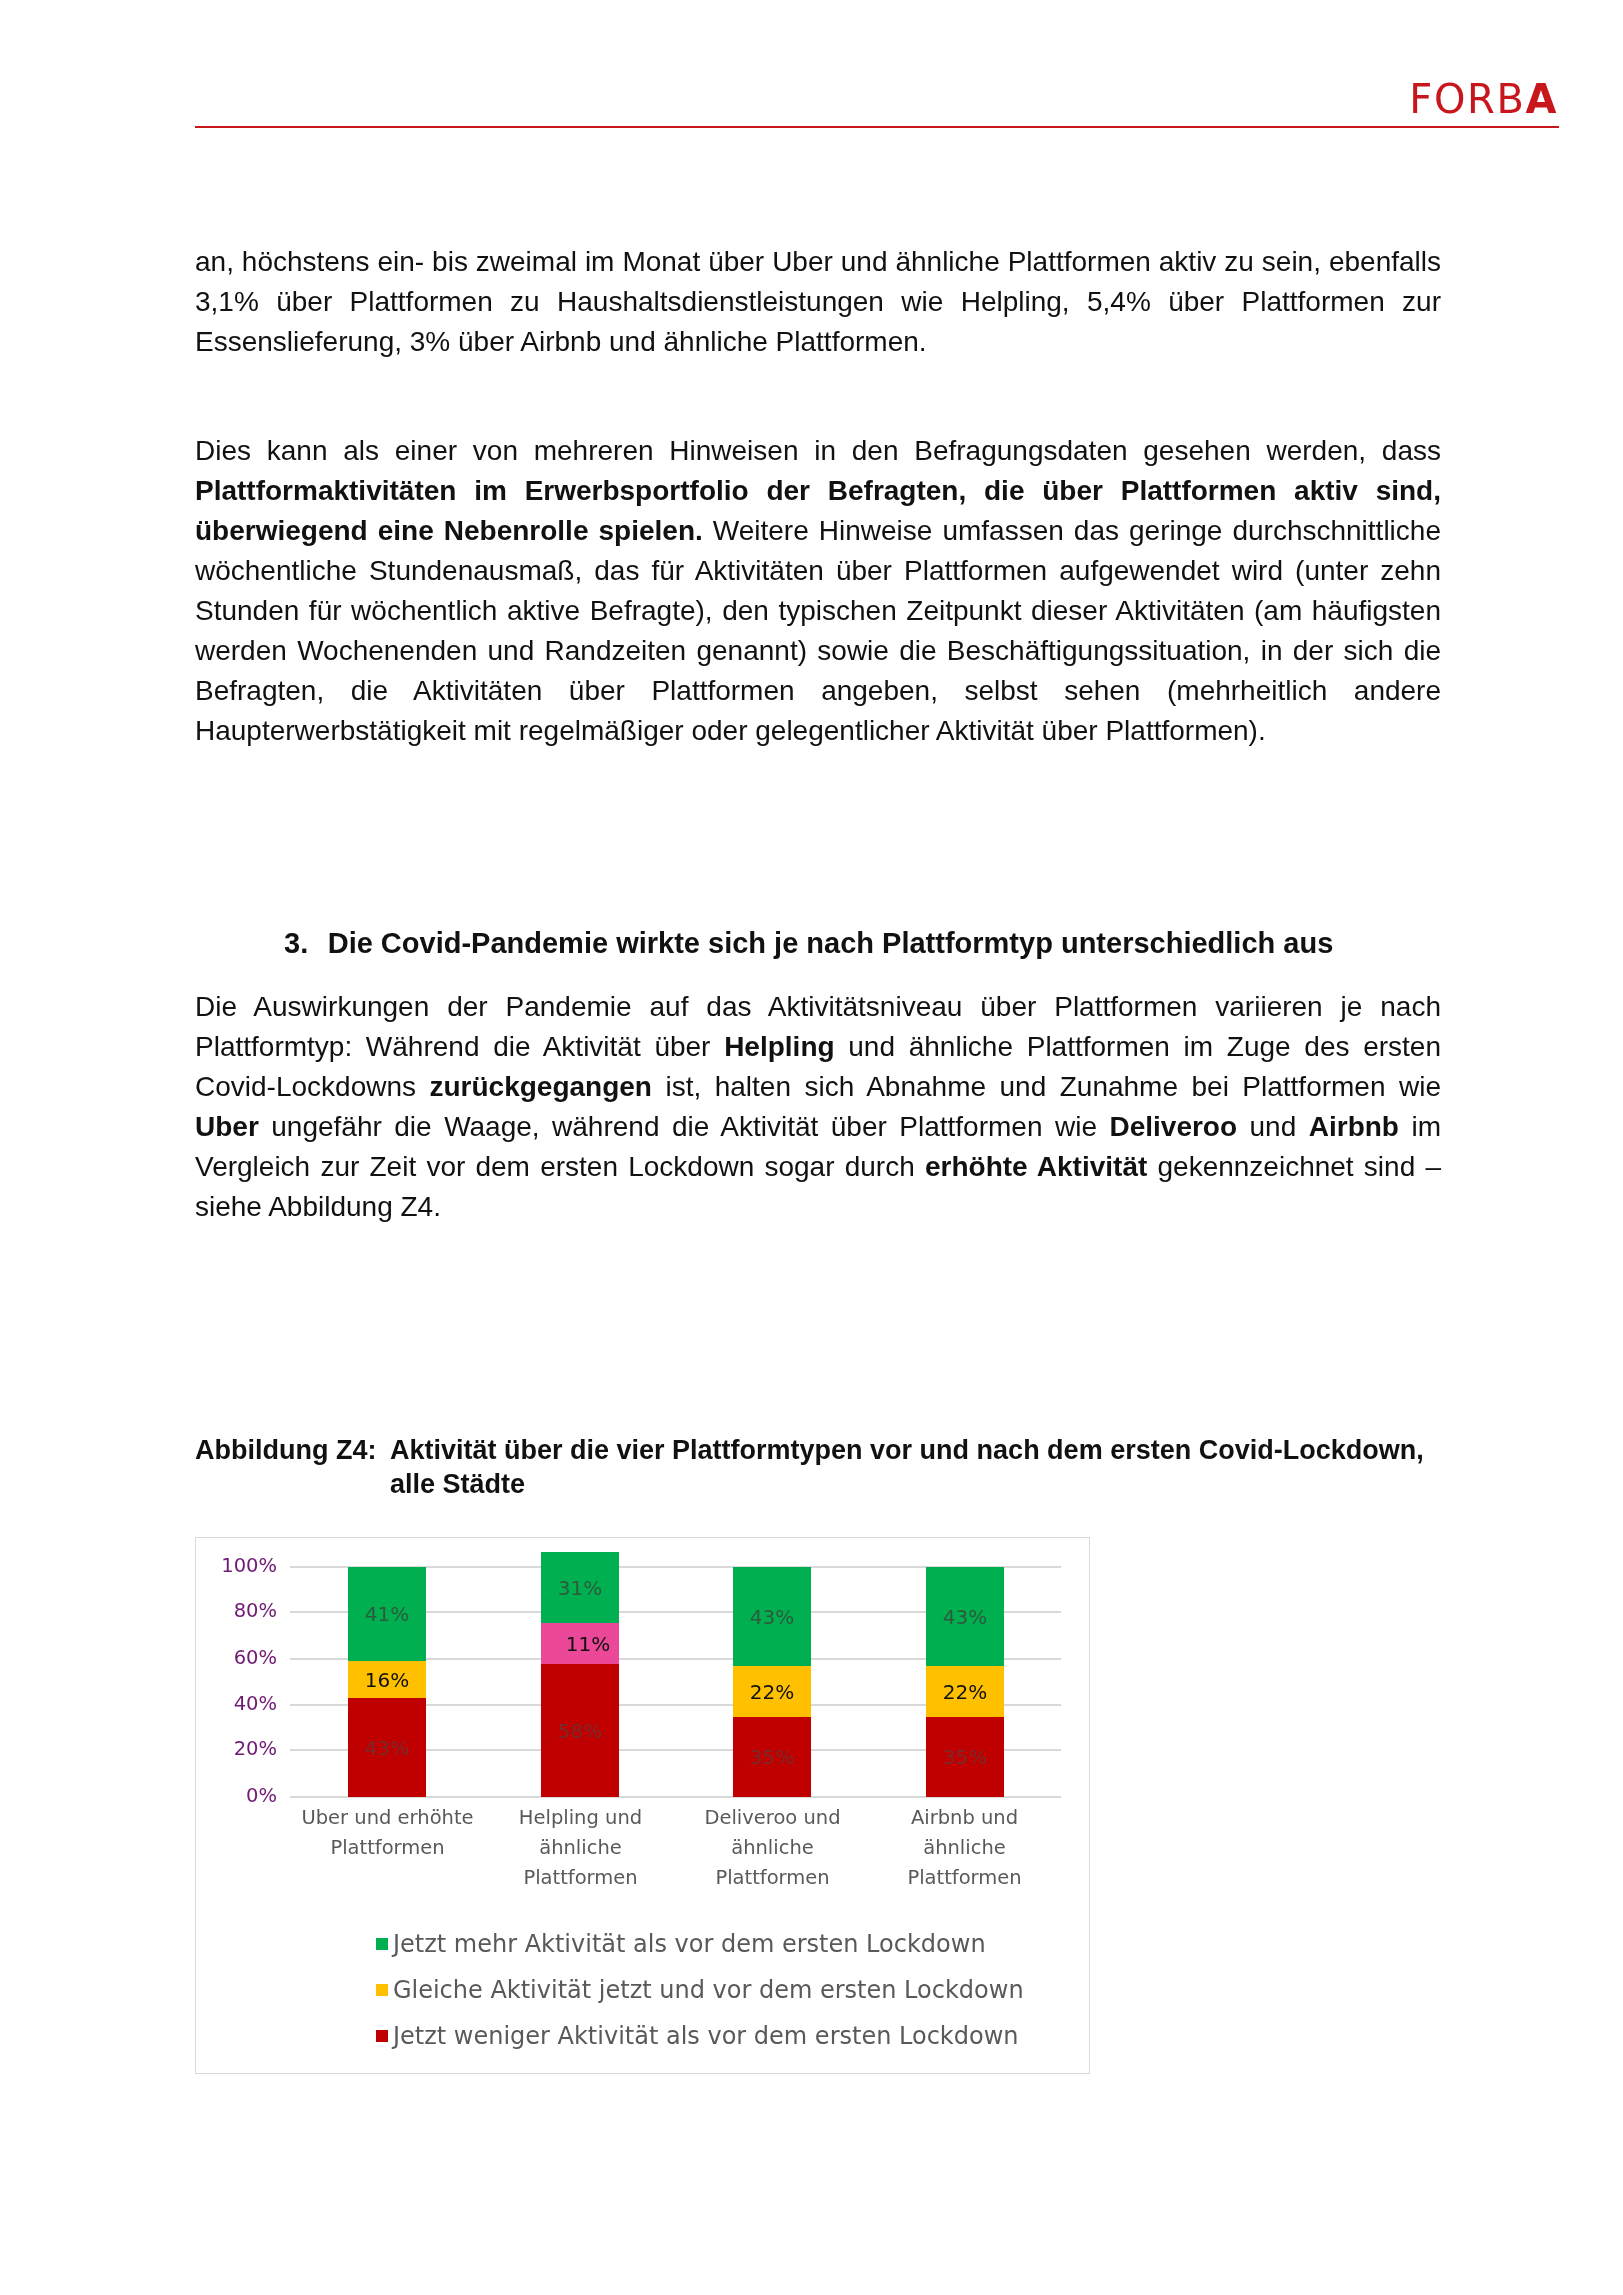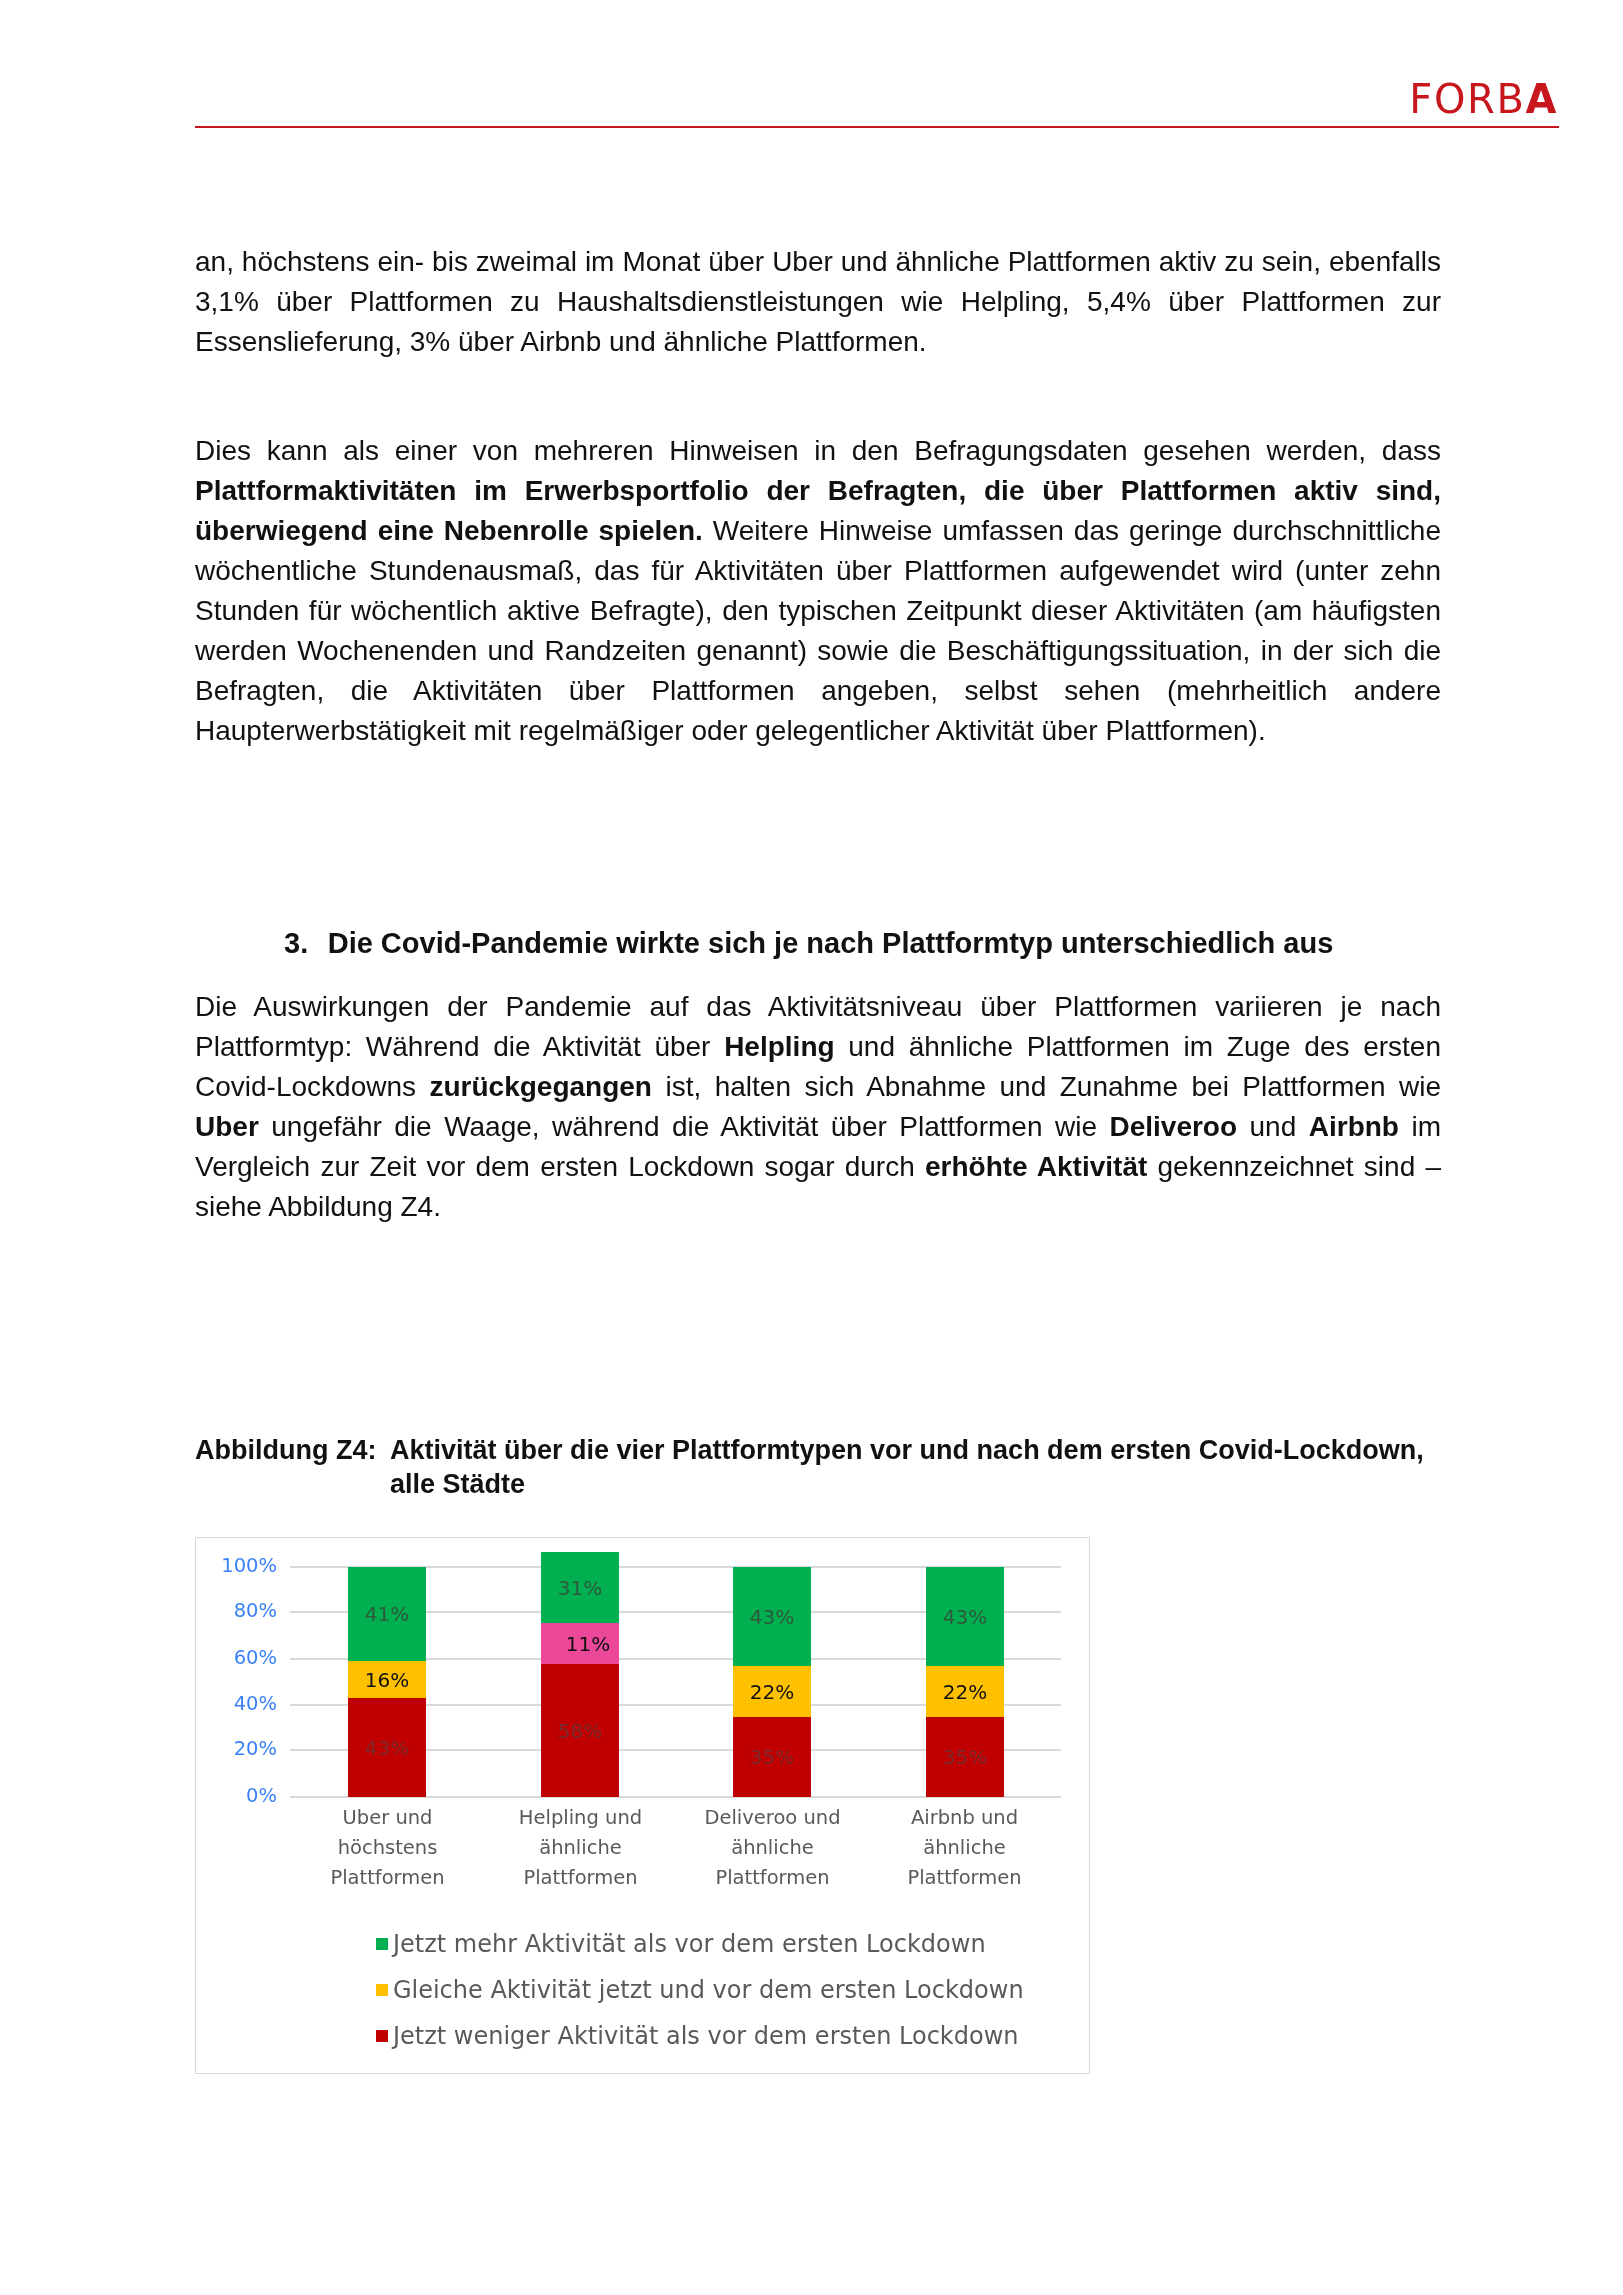--- a/index.html
+++ b/index.html
@@ -17,21 +17,21 @@
   .section-heading { position:absolute; top:927px; left:284px; font-size:29px; font-weight:bold; color:#111; font-family:"Liberation Sans", sans-serif; }
   .section-heading .num { margin-right:19.5px; }
 
   .fig-caption { position:absolute; top:1433px; left:195px; width:1250px; font-size:27px; font-weight:bold; line-height:34px; color:#111; }
   .fig-caption .lbl { display:inline-block; width:195px; vertical-align:top; }
   .fig-caption .ttl { display:inline-block; width:1051px; vertical-align:top; }
 
   .chart-box { position:absolute; left:195px; top:1537px; width:895px; height:537px; border:1.6px solid #d9d9d9; background:#fff; box-sizing:border-box; font-family:"DejaVu Sans", sans-serif; }
   .plot { position:absolute; left:94px; top:28px; width:771px; height:231px; }
   .gridline { position:absolute; left:0; width:771px; height:1.6px; background:#d9d9d9; }
-  .ytick { position:absolute; left:-89px; width:76px; text-align:right; font-size:19.5px; color:#3b82f6; transform:translateY(-12px); }
+  .ytick { position:absolute; left:-89px; width:76px; text-align:right; font-size:19.5px; color:#701a75; transform:translateY(-12px); }
   .bar { position:absolute; bottom:0; width:78px; display:flex; flex-direction:column-reverse; }
   .seg { display:flex; align-items:center; justify-content:center; font-size:20px; }
   .seg.red { background:#c00000; color:#7a2a2a; }
   .seg.yellow { background:#ffc000; color:#111; }
   .seg.green { background:#00b050; color:#2d5a3d; }
   .xlabel { position:absolute; top:265px; width:179px; text-align:center; font-size:19.5px; line-height:30px; color:#595959; }
   .legend { position:absolute; left:180px; top:383px; }
   .legend-item { display:flex; align-items:center; height:46px; font-size:24px; color:#595959; }
   .swatch { width:12px; height:12px; margin-right:4.9px; }
 </style>
@@ -86,21 +86,21 @@
         <div class="bar" style="left: 636px;">
           <div class="seg red" style="height: 80px; background: rgb(192, 0, 0);">35%</div>
           <div class="seg yellow" style="height: 51px; background: rgb(255, 192, 0);">22%</div>
           <div class="seg green" style="height: 99px; background: rgb(0, 176, 80);">43%</div>
         </div>
       </div>
   </div>
 
   <div id="xlabels">
       <div class="xlabel" style="left: 102px;">
-        <div>Uber und höchstens</div>
+        <div>Uber und erhöhte</div>
         <div>Plattformen</div>
       </div>
       <div class="xlabel" style="left: 295px;">
         <div>Helpling und</div>
         <div>ähnliche</div>
         <div>Plattformen</div>
       </div>
       <div class="xlabel" style="left: 487px;">
         <div>Deliveroo und</div>
         <div>ähnliche</div>

